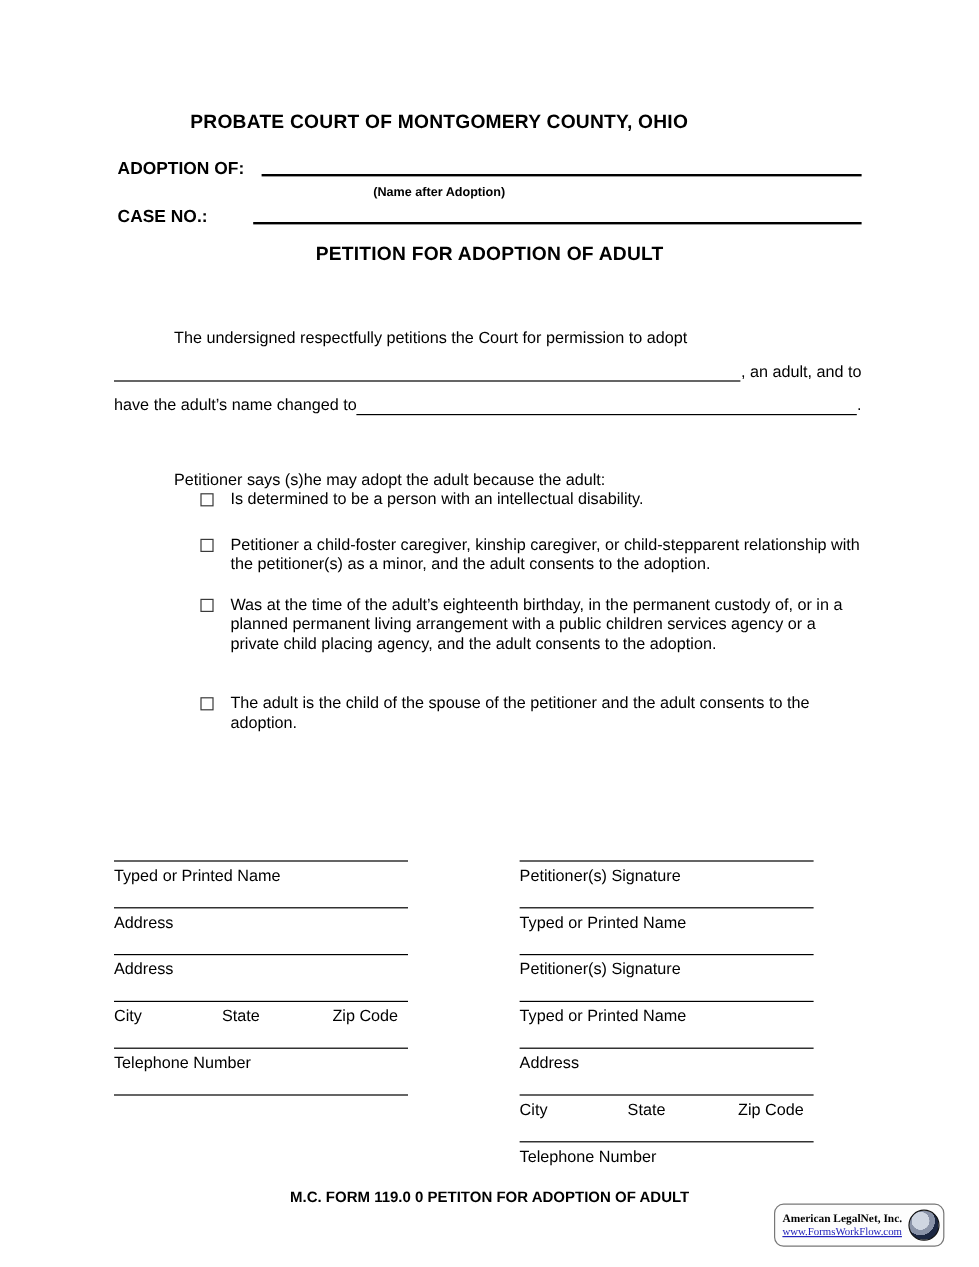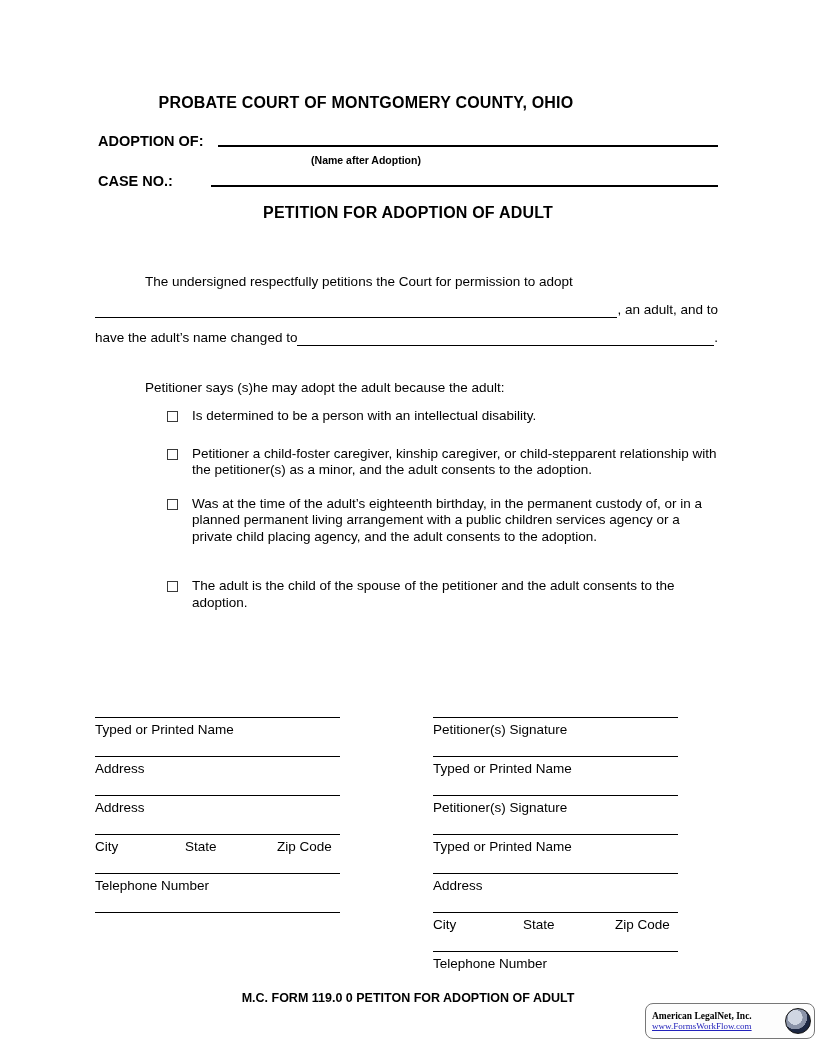--- a/index.html
+++ b/index.html
@@ -26,21 +26,21 @@
     font-weight: bold; font-size: 16px; letter-spacing: .2px; }
 
   
   .para { top: 267px; left: 95px; width: 623px; font-size: 13.5px; }
   .para-line { display: flex; height: 28px; align-items: flex-end; }
   .para-line > span { line-height: 27px; white-space: pre; }
   .para .indent { padding-left: 50px; }
   .blank { flex: 1; border-bottom: 1.5px solid #000; height: 0;
     align-self: flex-end; margin-bottom: 5px; }
 
-  .reason-intro { top: 380px; left: 145px; font-size: 13.5px; }
+  .reason-intro { top: 392px; left: 145px; font-size: 13.5px; }
 
   
   .cb-list { top: 408px; left: 167px; width: 556px; }
   .cb-item { display: flex; }
   .cb-box { width: 11px; height: 11px; border: 1.4px solid #3a3a3a;
     flex: none; margin-top: 3px; background: #fff; }
   .cb-text { font-size: 13.5px; line-height: 16.5px; margin-left: 14px; width: 528px; }
   .mb1 { margin-bottom: 19px; } .mb2 { margin-bottom: 21px; }
   .mb3 { margin-bottom: 17px; } .mb4 { margin-bottom: 33px; }
 
@@ -51,21 +51,21 @@
   .sig-row { height: 39px; }
   .sig-line { border-bottom: 1.6px solid #000; height: 16px; }
   .sig-label { font-size: 13.5px; margin-top: 4px; }
   .sig-label.multi { display: flex; }
   .sig-label.multi span:nth-child(1) { width: 90px; }
   .sig-label.multi span:nth-child(2) { width: 92px; }
 
   
   .form-number { top: 991px; left: 0; width: 816px; text-align: center;
     font-weight: bold; font-size: 12.5px; }
-  .badge { top: 1003px; left: 645px; width: 170px; height: 36px;
+  .badge { top: 1003px; left: 645px; width: 142px; height: 36px;
     border: 1px solid #777; border-radius: 8px; background: #fdfdfd;
     display: flex; align-items: center; padding: 2px 3px 2px 6px; }
   .badge-text { flex: 1; }
   .badge-name { font-family: "Liberation Serif", serif; font-weight: bold;
     font-size: 9.5px; white-space: nowrap; }
   .badge-link { font-family: "Liberation Serif", serif; font-size: 9px;
     color: #2222bb; text-decoration: underline; white-space: nowrap; cursor: pointer; }
   .globe { width: 26px; height: 26px; border-radius: 50%; flex: none; margin-left: 2px;
     background: radial-gradient(circle at 38% 35%, #cfd6e2 0 34%, #8a93a8 35% 55%, #1c2742 56% 100%);
     border: 1px solid #111; }

